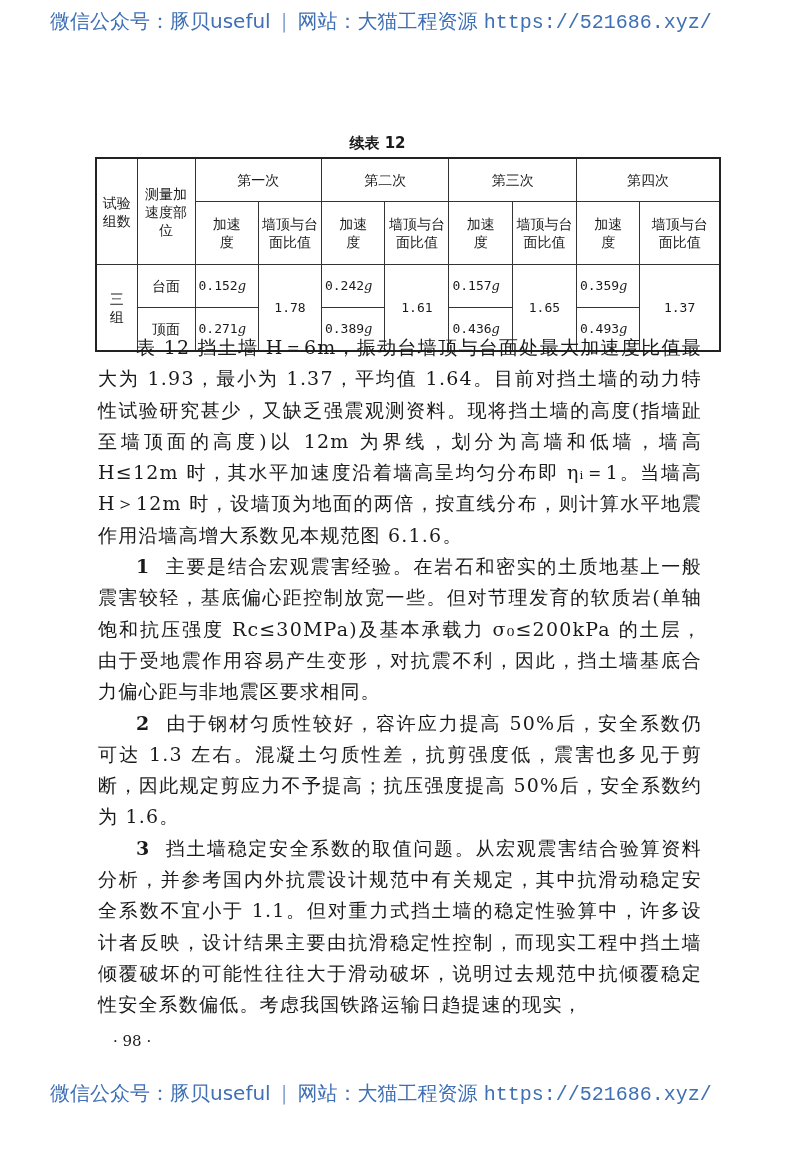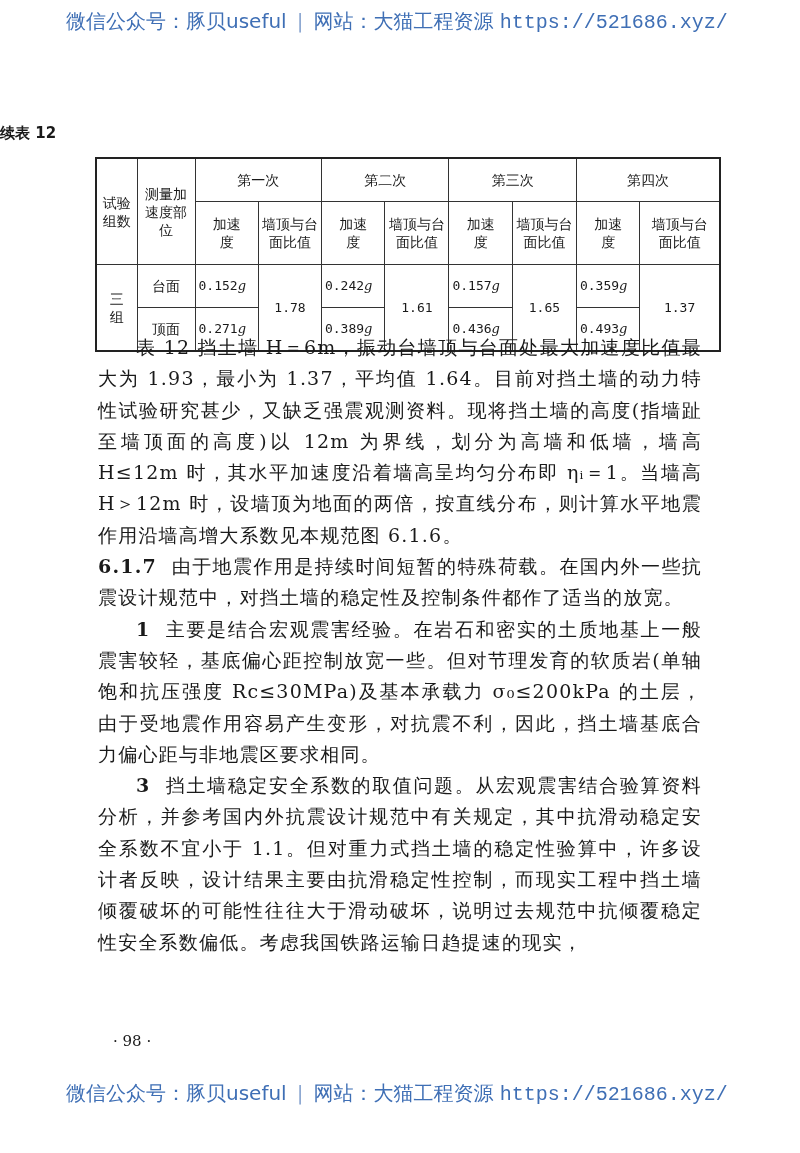--- a/index.html
+++ b/index.html
@@ -2,26 +2,26 @@
 <html><head>
 <meta charset="utf-8">
 <style>
   html, body { margin:0; padding:0; }
   body {
     width:800px; height:1153px; background:#ffffff; position:relative; overflow:hidden;
     font-family:"DejaVu Serif", "Liberation Serif", serif; color:#1a1a1a;
   }
   .watermark {
     position:absolute; left:50px; width:700px; font-size:20px; color:#3f6fb5;
-    font-family:"DejaVu Sans", "Liberation Sans", sans-serif; letter-spacing:0px; white-space:nowrap;margin-left:16px;
+    font-family:"DejaVu Sans", "Liberation Sans", sans-serif; letter-spacing:0px; white-space:nowrap;
   }
   .watermark .sep { margin:0 10px; color:#8aa6d0; }
   .watermark .url { font-family:"Liberation Mono", "DejaVu Sans Mono", monospace; font-size:20px; }
   .table-title {
-    position:absolute; top:124px; left:0; width:755px; 
+    position:absolute; top:134px; left:0; width:755px; text-align:center;
     font-family:"DejaVu Sans", "Liberation Sans", sans-serif; font-weight:bold; font-size:15px;
   }
   table.data {
     position:absolute; left:95px; top:157px; border-collapse:collapse;
     font-size:14px; table-layout:fixed;
     border:2px solid #222;
   }
   table.data td {
     border:1px solid #333; text-align:center; vertical-align:middle; padding:12px; line-height:18px;
   }
@@ -97,22 +97,22 @@
     <td class="val"><span>0.271</span><i>g</i></td>
     <td class="val"><span>0.389</span><i>g</i></td>
     <td class="val"><span>0.436</span><i>g</i></td>
     <td class="val"><span>0.493</span><i>g</i></td>
   </tr>
 </tbody>
   </table>
 
 <div class="body-text" style="top:324px;margin-top:8px;">
   <p class="p indent">表 12 挡土墙 H＝6m，振动台墙顶与台面处最大加速度比值最大为 1.93，最小为 1.37，平均值 1.64。目前对挡土墙的动力特性试验研究甚少，又缺乏强震观测资料。现将挡土墙的高度(指墙趾至墙顶面的高度)以 12m 为界线，划分为高墙和低墙，墙高 H≤12m 时，其水平加速度沿着墙高呈均匀分布即 ηᵢ＝1。当墙高 H＞12m 时，设墙顶为地面的两倍，按直线分布，则计算水平地震作用沿墙高增大系数见本规范图 6.1.6。</p>
-  <p class="p"><span class="secnum">6.1.7</span>&nbsp;&nbsp;<span>由于地震作用是持续时间短暂的特殊荷载。在国内外一些抗震设计规范中，对挡土墙的稳定性及控制条件都作了适当的放宽。</span></p>
   <p class="p indent"><span class="itemnum">1</span>&nbsp;&nbsp;<span>主要是结合宏观震害经验。在岩石和密实的土质地基上一般震害较轻，基底偏心距控制放宽一些。但对节理发育的软质岩(单轴饱和抗压强度 Rc≤30MPa)及基本承载力 σ₀≤200kPa 的土层，由于受地震作用容易产生变形，对抗震不利，因此，挡土墙基底合力偏心距与非地震区要求相同。</span></p>
+  <p class="p indent"><span class="itemnum">2</span>&nbsp;&nbsp;<span>由于钢材匀质性较好，容许应力提高 50%后，安全系数仍可达 1.3 左右。混凝土匀质性差，抗剪强度低，震害也多见于剪断，因此规定剪应力不予提高；抗压强度提高 50%后，安全系数约为 1.6。</span></p>
   <p class="p indent"><span class="itemnum">3</span>&nbsp;&nbsp;<span>挡土墙稳定安全系数的取值问题。从宏观震害结合验算资料分析，并参考国内外抗震设计规范中有关规定，其中抗滑动稳定安全系数不宜小于 1.1。但对重力式挡土墙的稳定性验算中，许多设计者反映，设计结果主要由抗滑稳定性控制，而现实工程中挡土墙倾覆破坏的可能性往往大于滑动破坏，说明过去规范中抗倾覆稳定性安全系数偏低。考虑我国铁路运输日趋提速的现实，</span></p>
 </div>
 
 <div class="page-num">· 98 ·</div>
 
 <div class="watermark" style="top:1080px;">
   <span>微信公众号：豚贝useful</span><span class="sep">|</span><span>网站：大猫工程资源</span>
   <span class="url">https://521686.xyz/</span>
 </div>
 

